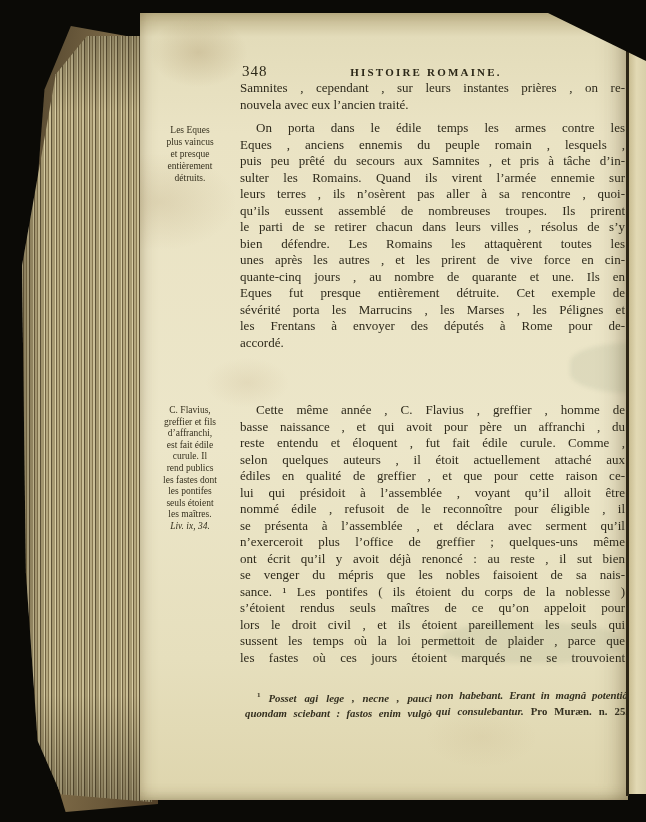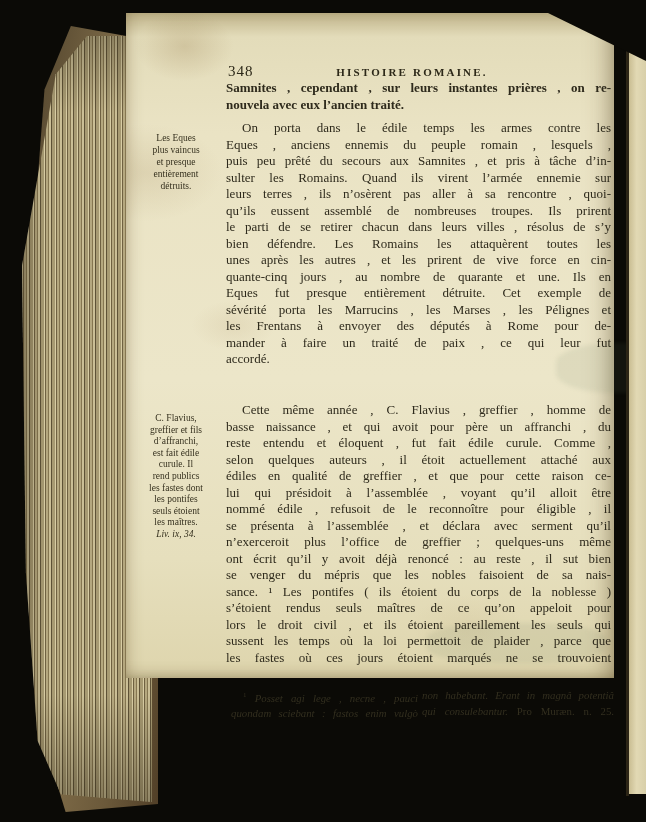--- a/index.html
+++ b/index.html
@@ -23,21 +23,21 @@
       linear-gradient(180deg,rgba(40,32,18,.28),rgba(0,0,0,0) 10%,rgba(0,0,0,0) 86%,rgba(40,32,18,.35)),
       linear-gradient(90deg,rgba(50,40,22,.35),rgba(0,0,0,0) 18%),
       repeating-linear-gradient(90deg,
         #d8cda4 0 1px,#6f6141 1px 2px,#b5a87f 2px 4px,
         #857650 4px 5px,#cbbf96 5px 7px,#5e5236 7px 8px,#a79a72 8px 11px);
     clip-path:polygon(50% 0,100% 0,100% 100%,30% 99%,12% 92%,3% 70%,0 30%,26% 5%);
   }
 
   
   .page{
-    position:absolute;left:126px;top:13px;width:488px;height:665px;
+    position:absolute;left:140px;top:13px;width:488px;height:787px;
     background:
       radial-gradient(70px 50px at 12% 5%,rgba(140,110,60,.22),transparent 70%),
       radial-gradient(110px 70px at 4% 24%,rgba(140,110,60,.14),transparent 70%),
       radial-gradient(60px 36px at 22% 47%,rgba(150,115,65,.10),transparent 70%),
       radial-gradient(80px 44px at 70% 92%,rgba(150,115,65,.07),transparent 70%),
       linear-gradient(180deg,#c2b68c 0px,#e3dcba 24px,#eae3c4 120px,#ece6c9 55%,#e6dfbd 82%,#ded5ad 100%);
     box-shadow:
       inset -16px 0 26px -14px rgba(80,62,30,.55),
       inset 10px 0 16px -10px rgba(110,90,50,.45),
       inset 0 -10px 14px -9px rgba(100,82,45,.35);
@@ -61,38 +61,38 @@
   .running-header{
     position:absolute;left:0;right:14px;top:3px;text-align:center;
     font-size:11px;font-weight:bold;letter-spacing:2.2px;color:#2c2818;
   }
 
   
   .para{position:absolute;left:100px;width:385px;font-size:13px;line-height:16.5px;}
   .para .line{text-align:justify;text-align-last:justify;}
   .no-justify-last .line:last-child{text-align-last:left;}
   .indent .line:first-child{text-indent:16px;}
-  .para1{top:67px;font-weight:bold;}
+  .para1{top:67px;}
   .para2{top:107px;}
   .para3{top:389px;}
 
   
-  .margin-note{position:absolute;left:6px;width:88px;font-size:9.5px;color:#35301e;margin-top:8px;}
+  .margin-note{position:absolute;left:6px;width:88px;font-size:9.5px;color:#35301e;}
   .margin-note .line{text-align:center;}
   .note1{top:111px;line-height:12px;}
   .note2{top:392px;line-height:11.6px;}
   .note2 .line:last-child{font-style:italic;}
 
   
   .footnote{position:absolute;left:105px;top:675px;width:488px;font-size:10.8px;
     font-style:italic;line-height:15.5px;color:#332f1f;}
   .fn-col{position:absolute;top:0;}
   .fn-col1{left:0;width:187px;}
   .fn-col2{left:191px;width:192px;}
-  .fn-line{text-align:justify;text-align-last:justify;}
+  .fn-line{text-align:justify;text-align-last:justify;font-weight:bold;}
   .fn-first{text-indent:12px;}
   .fn-line sup{font-size:7px;font-style:normal;}
   .roman{font-style:normal;}
 
   
   .smudge{position:absolute;background:rgba(95,115,85,.10);filter:blur(2px);border-radius:40%;}
   .sm2{left:300px;top:610px;width:180px;height:40px;}
   .sm3{left:430px;top:330px;width:150px;height:50px;}
 </style>
 </head>
@@ -147,21 +147,20 @@
         <div class="line">sulter les Romains. Quand ils virent l’armée ennemie sur</div>
         <div class="line">leurs terres , ils n’osèrent pas aller à sa rencontre , quoi-</div>
         <div class="line">qu’ils eussent assemblé de nombreuses troupes. Ils prirent</div>
         <div class="line">le parti de se retirer chacun dans leurs villes , résolus de s’y</div>
         <div class="line">bien défendre. Les Romains les attaquèrent toutes les</div>
         <div class="line">unes après les autres , et les prirent de vive force en cin-</div>
         <div class="line">quante-cinq jours , au nombre de quarante et une. Ils en</div>
         <div class="line">Eques fut presque entièrement détruite. Cet exemple de</div>
         <div class="line">sévérité porta les Marrucins , les Marses , les Pélignes et</div>
         <div class="line">les Frentans à envoyer des députés à Rome pour de-</div>
-        <div class="line">mander à faire un traité de paix , ce qui leur fut</div>
         <div class="line">accordé.</div>
       </div>
 
     <div class="para para3 indent">
         <div class="line">Cette même année , C. Flavius , greffier , homme de</div>
         <div class="line">basse naissance , et qui avoit pour père un affranchi , du</div>
         <div class="line">reste entendu et éloquent , fut fait édile curule. Comme ,</div>
         <div class="line">selon quelques auteurs , il étoit actuellement attaché aux</div>
         <div class="line">édiles en qualité de greffier , et que pour cette raison ce-</div>
         <div class="line">lui qui présidoit à l’assemblée , voyant qu’il alloit être</div>

